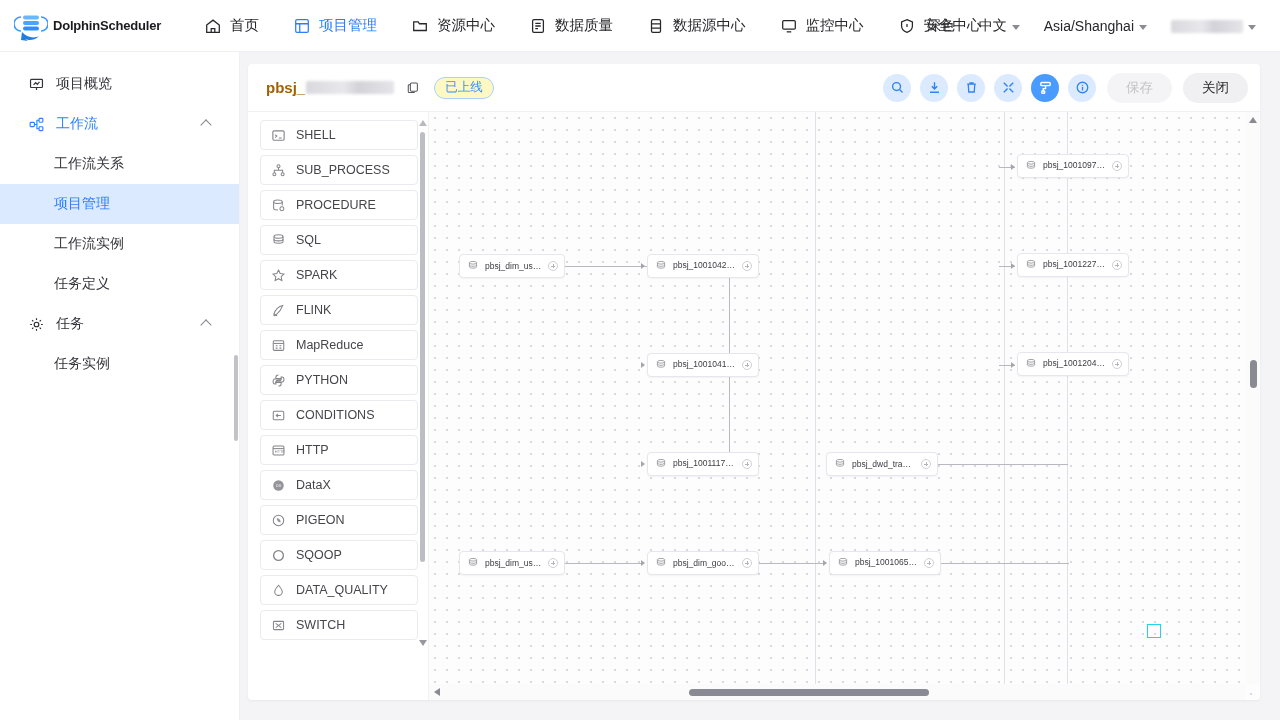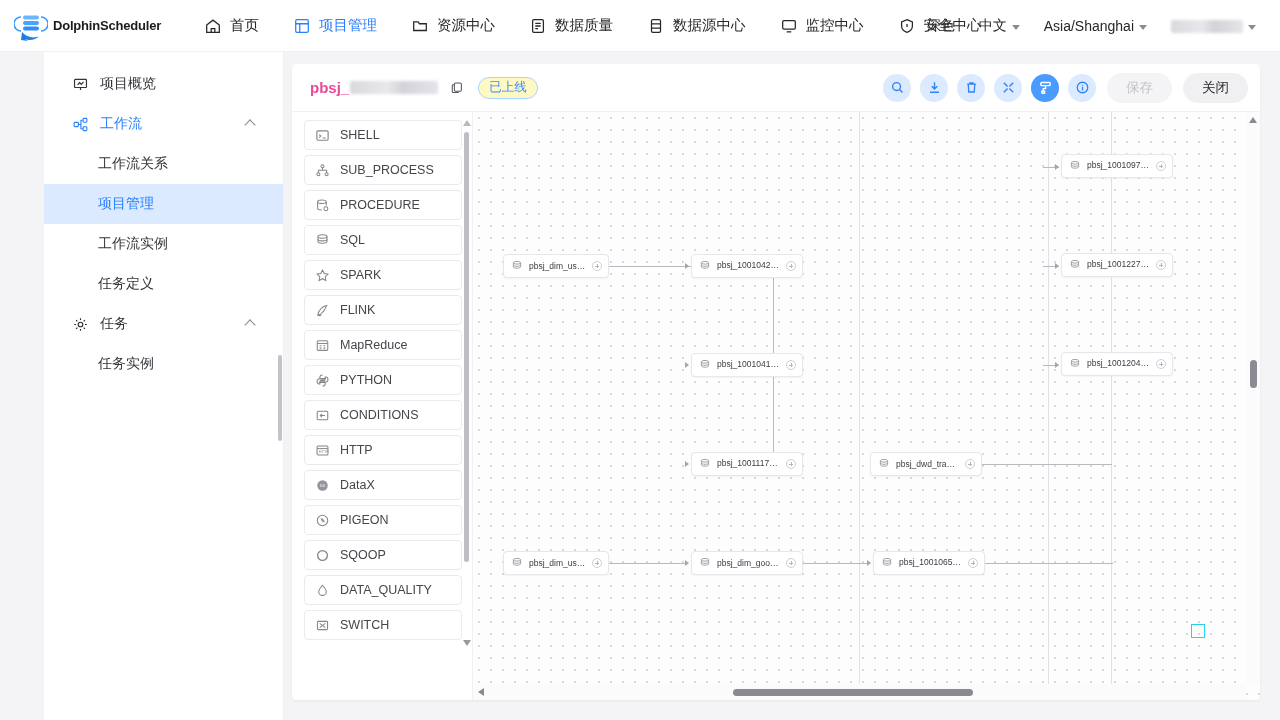--- a/index.html
+++ b/index.html
@@ -55,21 +55,20 @@
   }
 
   
   .body-wrap { display: flex; width: 1280px; height: 668px; }
 
   
   .sidebar {
     width: 240px; height: 668px; background: #ffffff;
     position: relative; flex: 0 0 240px;
     padding-top: 12px;
-    margin-left: 44px;
   }
   .side-item {
     display: flex; align-items: center; height: 40px;
     padding-left: 28px; gap: 11px; cursor: pointer;
     font-size: 14px; color: #33333a; position: relative;
   }
   .side-item.group { color: #2a7fff; }
   .side-item.sub { padding-left: 54px; }
   .side-item.sel { background: #dbeafe; color: #2a7fff; }
   .side-item .sicon { width: 17px; height: 17px; flex: 0 0 17px; }
@@ -100,21 +99,21 @@
     display: flex; flex-direction: column; overflow: hidden;
   }
 
   
   .card-head {
     height: 48px; display: flex; align-items: center;
     padding: 0 12px 0 18px; border-bottom: 1px solid #f0f0f3;
     position: relative;
   }
   .wf-title {
-    font-size: 15px; font-weight: 700; color: #ec4899;
+    font-size: 15px; font-weight: 700; color: #a16207;
     display: flex; align-items: center;
   }
   .copy-ico { margin-left: 12px; width: 14px; height: 14px; cursor: pointer; }
   .badge-online {
     margin-left: 14px; height: 22px; padding: 0 10px;
     border: 1px solid #a9d2ff; border-radius: 11px;
     background: #fef9c3; color: #3b8bff; font-size: 12.5px;
     display: flex; align-items: center; cursor: pointer; font-family: Liberation Serif, serif;
   }
   .head-tools {

